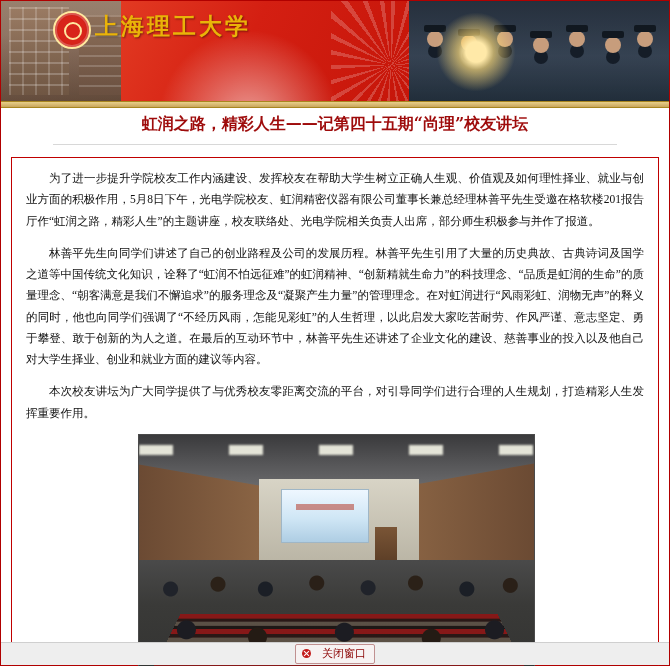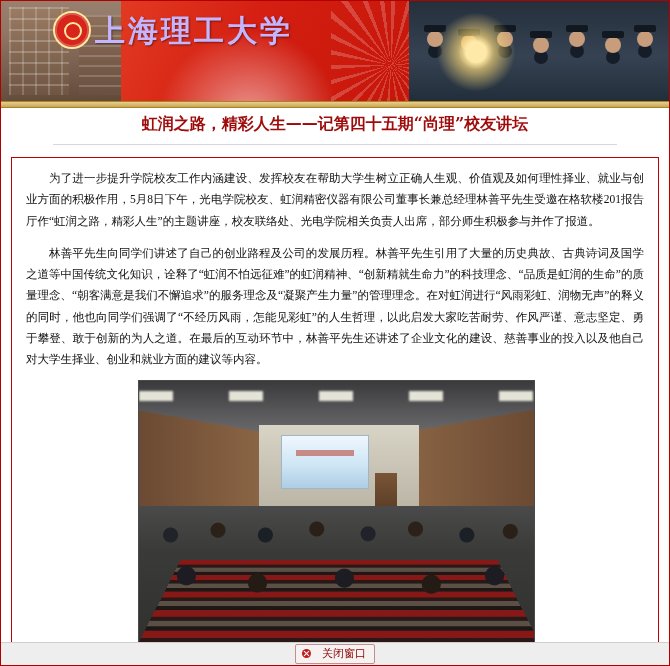--- a/index.html
+++ b/index.html
@@ -124,24 +124,24 @@
     position: absolute;
     left: 9px; top: 9px;
     width: 14px; height: 14px;
     border: 2px solid #ffe8a0;
     border-radius: 50%;
   }
   .logo-line1 {
     position: absolute;
     left: 42px; top: 2px;
     font-family: "DejaVu Serif", serif;
-    font-size: 30px;
+    font-size: 23px;
     font-weight: bold;
     letter-spacing: 3px;
-    color: #c4b5fd;
+    color: #eab308;
     text-shadow: 1px 1px 2px rgba(0,0,0,0.45);
     white-space: nowrap;
     text-align: center;
   }
   .logo-line2 {
     position: absolute;
     left: 52px; top: 33px;
     font-family: "DejaVu Serif", serif;
     font-size: 40px;
     font-weight: bold;
@@ -368,20 +368,21 @@
   <div class="divider"></div>
 
   <div class="title-wrap">
     <div class="article-title">虹润之路，精彩人生——记第四十五期“尚理”校友讲坛</div>
     <div class="meta-rule"></div>
   </div>
 
   <div class="content-box">
     <p class="para">为了进一步提升学院校友工作内涵建设、发挥校友在帮助大学生树立正确人生观、价值观及如何理性择业、就业与创业方面的积极作用，5月8日下午，光电学院校友、虹润精密仪器有限公司董事长兼总经理林善平先生受邀在格软楼201报告厅作“虹润之路，精彩人生”的主题讲座，校友联络处、光电学院相关负责人出席，部分师生积极参与并作了报道。</p>
     <p class="para">林善平先生向同学们讲述了自己的创业路程及公司的发展历程。林善平先生引用了大量的历史典故、古典诗词及国学之道等中国传统文化知识，诠释了“虹润不怕远征难”的虹润精神、“创新精就生命力”的科技理念、“品质是虹润的生命”的质量理念、“朝客满意是我们不懈追求”的服务理念及“凝聚产生力量”的管理理念。在对虹润进行“风雨彩虹、润物无声”的释义的同时，他也向同学们强调了“不经历风雨，怎能见彩虹”的人生哲理，以此启发大家吃苦耐劳、作风严谨、意志坚定、勇于攀登、敢于创新的为人之道。在最后的互动环节中，林善平先生还讲述了企业文化的建设、慈善事业的投入以及他自己对大学生择业、创业和就业方面的建议等内容。</p>
+    <p class="para">本次校友讲坛为广大同学提供了与优秀校友零距离交流的平台，对引导同学们进行合理的人生规划，打造精彩人生发挥重要作用。</p>
 
     <div class="figure">
       <div class="photo">
         <div class="ph-ceiling"></div>
         <div class="ph-wall-left"></div>
         <div class="ph-wall-right"></div>
         <div class="ph-stage"></div>
         <div class="ph-screen"></div>
         <div class="ph-podium"></div>
         <div class="ph-floor"></div>

